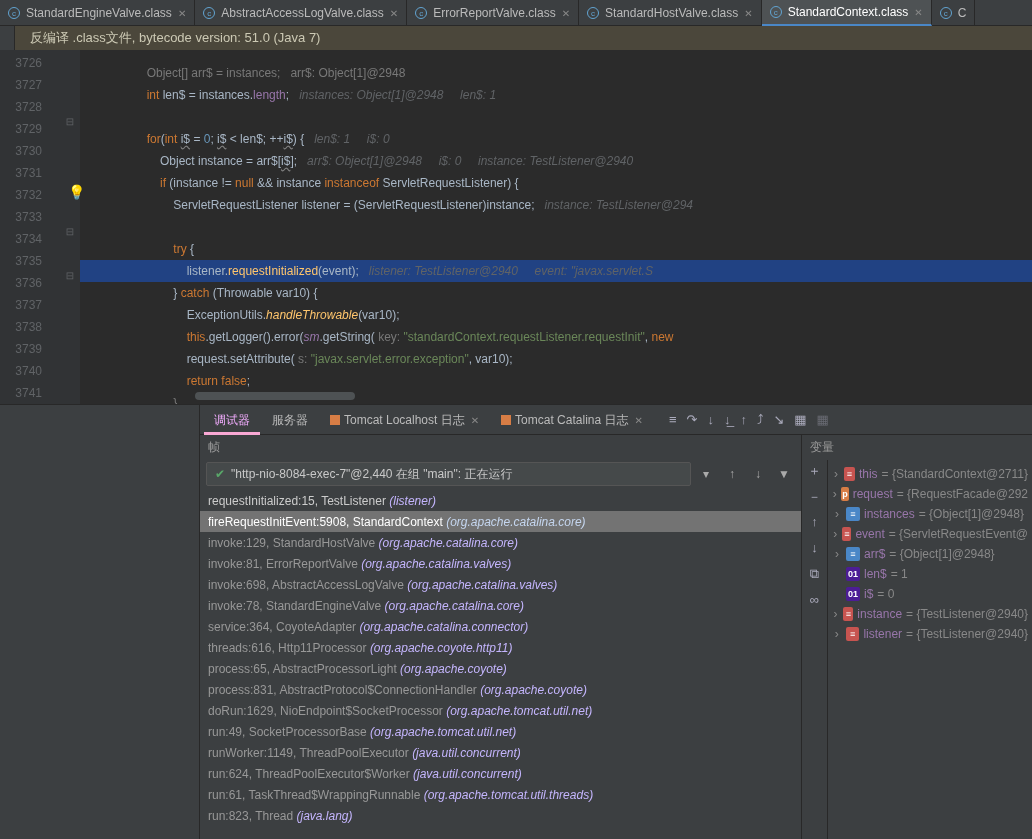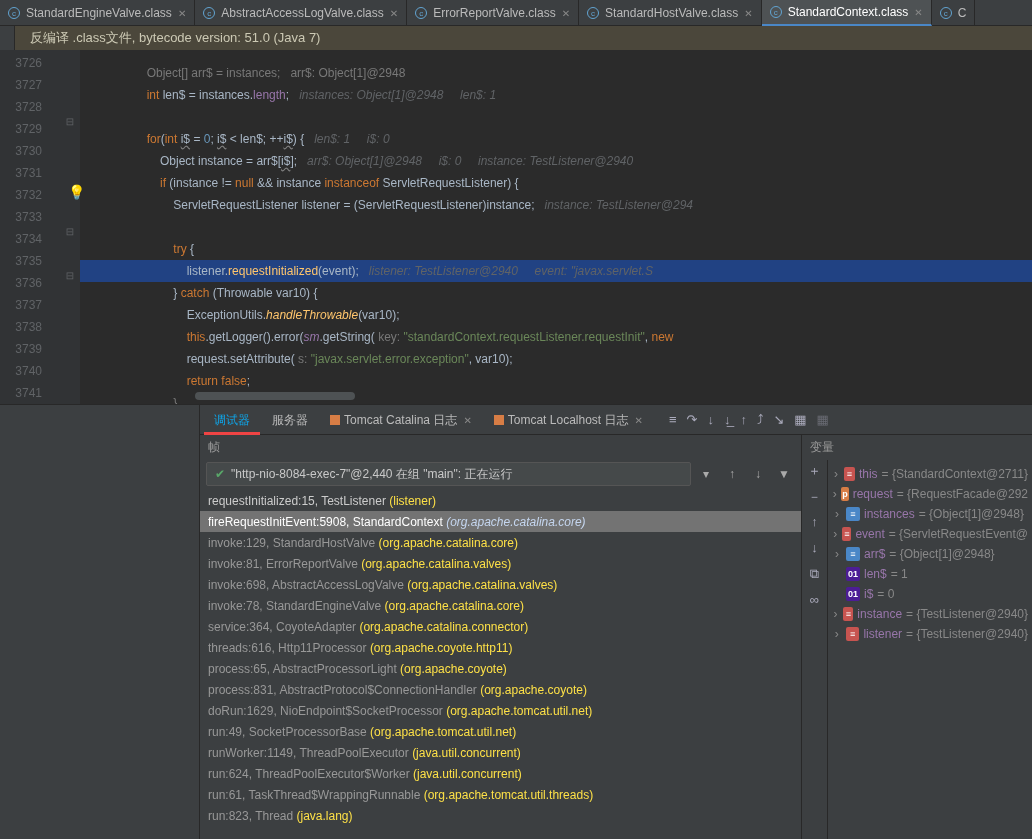--- a/index.html
+++ b/index.html
@@ -34,21 +34,21 @@
   .debug { position:absolute; left:0; right:0; top:404px; bottom:0; background:#3c3f41; border-top:1px solid #282828; display:flex; }
 
   .sidebuttons { width:200px; background:#3c3f41; border-right:1px solid #282828;}
   
   .left-strip{position:absolute;left:0;top:26px;bottom:0;width:15px;background:#3c3f41;border-right:1px solid #282828;}
 
   .debug-inner{ flex:1; display:flex; flex-direction:column; }
 
   .debug-tabs { display:flex; align-items:center; height:30px; border-bottom:1px solid #282828; padding-left:4px; gap:2px;}
   .dtab { padding:0 10px; height:30px; line-height:30px; color:#bbb; cursor:pointer;}
-  .dtab.active{ border-bottom:3px solid #ef4444; color:#0ea5e9;}
+  .dtab.active{ border-bottom:3px solid #f9a8d4; color:#f0abfc;}
   .dtab .logicon{display:inline-block;width:10px;height:10px;background:#d77d45;margin-right:4px;vertical-align:middle;}
   .dtab .x{margin-left:6px;color:#888;font-size:10px;}
   .tool-icons{ display:flex; gap:10px; margin-left:14px; align-items:center;}
   .tool-icons span{ color:#aab; font-size:13px; cursor:pointer;}
   .step-over{color:#3f9ae0;} .step-into{color:#3f9ae0;} .step-out{color:#3f9ae0;}
   .step-red{color:#c75450;}
 
   .debug-body{flex:1; display:flex;}
   .frame-pane{flex:1; border-right:1px solid #282828; display:flex;flex-direction:column;}
   .var-pane{width:230px; display:flex; flex-direction:column;}
@@ -56,21 +56,21 @@
   .pane-title{ padding:4px 8px; color:#999;}
   .thread-select{display:flex;align-items:center; margin:2px 6px; gap:4px;}
   .thread-select .sel{flex:1; background:#45494a;border:1px solid #555;height:24px;line-height:24px;padding:0 8px;color:#c9c9c9;border-radius:2px; display:flex;align-items:center;gap:6px;}
   .thread-select .sel .chk{color:#59a869;}
   .thread-select .arrow, .thread-select .btnsm{ width:22px;height:22px;display:flex;align-items:center;justify-content:center;color:#aaa;cursor:pointer;}
 
   .frames-list{flex:1; overflow:auto; padding:2px 0;}
   .frame{ padding:2px 8px; color:#989898; line-height:18px;height:21px; white-space:nowrap; cursor:pointer;}
   .frame.sel{ background:#737373; color:#fff;}
   .frame.top{color:#ccc;}
-  .frame .pkg{color:#fde047;}
+  .frame .pkg{font-style:italic; color:#c4b5fd;}
   .frame.sel .pkg{color:#c5d6ef; font-style:italic;}
 
   .var-tools{width:26px;border-right:1px solid #282828; padding-top:2px;}
   .var-tools div{height:26px;text-align:center;font-size:13px;color:#aab;cursor:pointer;}
   .vars-list{flex:1; overflow:auto; padding:4px 0;}
   .var{padding:1px 4px; line-height:18px;height:20px; white-space:nowrap; display:flex;align-items:center;gap:4px;}
   .var .chev{color:#888;width:10px;display:inline-block;text-align:center;}
   .var .vicon{width:14px;height:14px;display:inline-flex;align-items:center;justify-content:center;border-radius:2px;font-size:9px;font-weight:bold;} .vi-p{background:#d77d45;color:#fff;}
   .vi-obj{background:#4a87c7;color:#fff;} .vi-prim{background:#4c1d95;color:#fff;width:14px;}
   .vi-e{background:#c75450;color:#fff;}
@@ -180,22 +180,22 @@
       </div>
   </div>
 </div>
 
 <div class="debug">
   <div class="sidebuttons"></div>
   <div class="debug-inner">
     <div class="debug-tabs">
       <div class="dtab active"><span>调试器</span></div>
       <div class="dtab"><span>服务器</span></div>
+      <div class="dtab"><span class="logicon"></span><span>Tomcat Localhost 日志</span><span class="x">✕</span></div>
       <div class="dtab"><span class="logicon"></span><span>Tomcat Catalina 日志</span><span class="x">✕</span></div>
-      <div class="dtab"><span class="logicon"></span><span>Tomcat Localhost 日志</span><span class="x">✕</span></div>
       <div class="tool-icons">
         <span>≡</span>
         <span class="step-over">↷</span>
         <span class="step-into">↓</span>
         <span class="step-into">↓̲</span>
         <span class="step-out">↑</span>
         <span class="step-red">⤴</span>
         <span class="step-into">↘</span>
         <span>▦</span>
         <span style="opacity:.4">▦</span>

